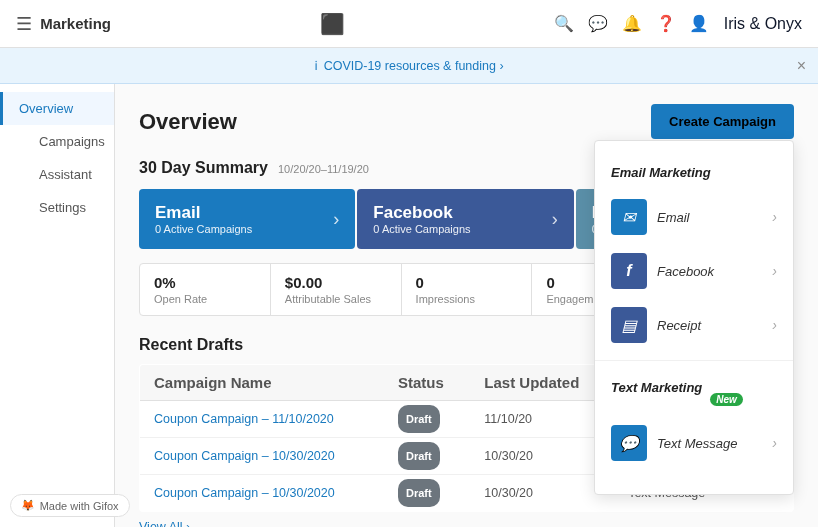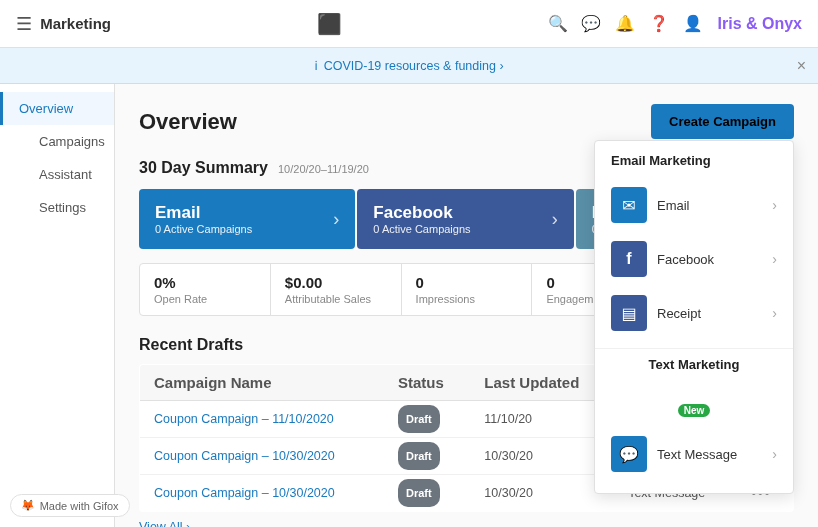--- a/index.html
+++ b/index.html
@@ -10,21 +10,21 @@
       display: flex; align-items: center; justify-content: space-between;
       height: 48px; background: #fff; border-bottom: 1px solid #e0e0e0;
       padding: 0 16px;
     }
     .top-nav-left { display: flex; align-items: center; gap: 8px; }
     .hamburger-icon { font-size: 18px; cursor: pointer; color: #555; }
     .app-title { font-size: 15px; font-weight: 600; color: #333; }
     .top-nav-center { font-size: 20px; }
     .top-nav-right { display: flex; align-items: center; gap: 14px; color: #555; }
     .top-nav-right span { cursor: pointer; font-size: 16px; }
-    .user-label { font-size: 13px; font-weight: 700; color: #8b5cf6; display: flex; align-items: center; gap: 4px; }
+    .user-label { font-size: 13px; font-weight: 400; color: #0f172a; display: flex; align-items: center; gap: 4px; }
 
     
     .banner {
       background: #e8f4fd; border-bottom: 1px solid #c5dff5;
       height: 36px; display: flex; align-items: center; justify-content: center;
       font-size: 12.5px; color: #1a7abf; position: relative;
     }
     .banner-text { display: flex; align-items: center; gap: 6px; cursor: pointer; }
     .banner-close { position: absolute; right: 12px; font-size: 16px; cursor: pointer; color: #888; }
 
@@ -96,40 +96,41 @@
       position: fixed; bottom: 10px; left: 10px;
       background: #fff; border: 1px solid #e0e0e0; border-radius: 14px;
       padding: 4px 10px; font-size: 11px; color: #666; display: flex; align-items: center; gap: 5px;
     }
 
     
     .dropdown-overlay {
       position: absolute; top: 56px; right: 24px;
       background: #fff; border: 1px solid #e0e0e0; border-radius: 4px;
       box-shadow: 0 4px 16px rgba(0,0,0,0.12); width: 200px; z-index: 100;
-      padding: 12px 0;
+      padding: 24px 0;
+      font-style: italic;
     }
     .dropdown-section-title { font-size: 13px; font-weight: 700; color: #222; padding: 0 16px 10px 16px; }
     .dropdown-item {
       display: flex; align-items: center; gap: 10px; padding: 9px 16px;
       cursor: pointer; color: #333; font-size: 13px;
     }
     .dropdown-icon {
       width: 36px; height: 36px; border-radius: 4px;
       display: flex; align-items: center; justify-content: center;
       color: #fff; font-size: 16px; flex-shrink: 0;
     }
     .dropdown-icon.email-icon { background: #1a7abf; }
     .dropdown-icon.fb-icon { background: #3b5998; }
     .dropdown-icon.receipt-icon { background: #3b5998; }
     .dropdown-icon.sms-icon { background: #1a7abf; }
     .dropdown-item-label { flex: 1; font-size: 13px; font-weight: 500; }
     .dropdown-chevron { color: #aaa; font-size: 14px; }
     .dropdown-divider { height: 1px; background: #f0f0f0; margin: 8px 0; }
-    .text-marketing-header { display: flex; align-items: center; gap: 8px; padding: 0 16px 10px 16px; flex-direction: column; }
+    .text-marketing-header { display: flex; align-items: center; gap: 8px; padding: 0 16px 10px 16px; }
     .text-marketing-label { font-size: 13px; font-weight: 700; color: #222; }
     .new-badge { background: #28a745; color: #fff; font-size: 10px; font-weight: 700; padding: 1px 6px; border-radius: 8px; margin-top: 24px; }
   </style>
 </head>
 <body>
 
 <div class="top-nav">
   <div class="top-nav-left">
     <span class="hamburger-icon">☰</span>
     <span class="app-title">Marketing</span>

